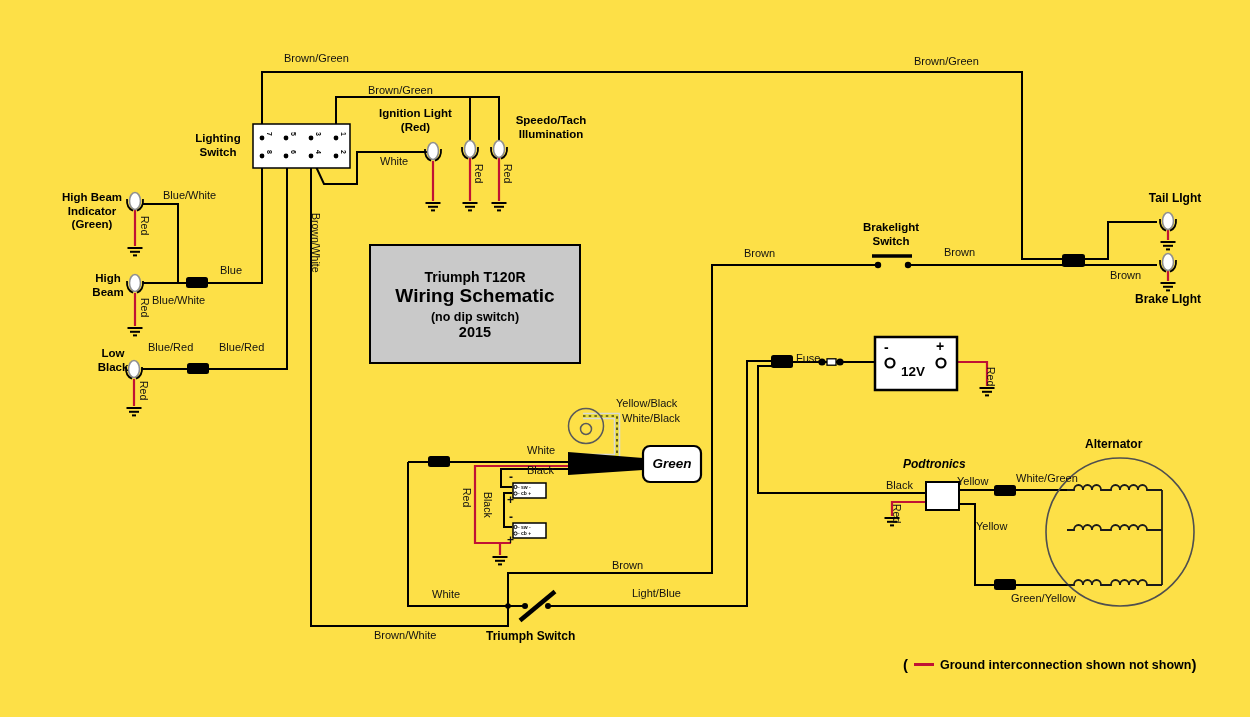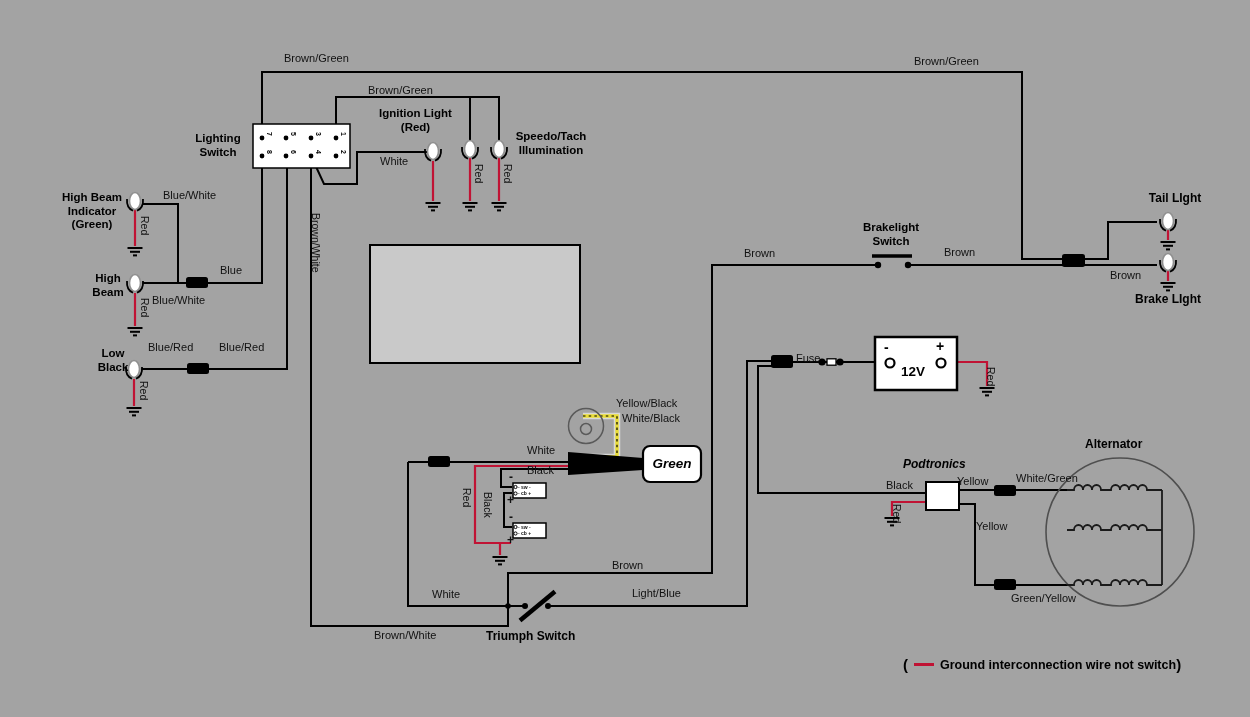--- a/index.html
+++ b/index.html
@@ -1,16 +1,16 @@
 <!DOCTYPE html>
 <html><head>
 <meta charset="utf-8">
 <style>
   html,body{margin:0;padding:0;background:#fff;}
-  #canvas{position:relative;width:1250px;height:717px;background:#a3a3a3;
+  #canvas{position:relative;width:1250px;height:717px;background:#fde047;
           font-family:"Liberation Sans",sans-serif;overflow:hidden;}
   #canvas svg{position:absolute;left:0;top:0;}
   .lbl{position:absolute;font-size:11px;color:#111;white-space:pre-line;line-height:1.18;}
   .comp{font-weight:bold;font-size:11.5px;text-align:center;color:#000;}
   .big{font-size:12px;}
   .rot{writing-mode:vertical-rl;text-orientation:sideways;font-size:10.5px;}
   .term{position:absolute;writing-mode:vertical-rl;text-orientation:sideways;
         font-size:7px;font-weight:bold;color:#000;}
   .micro{font-size:5px;line-height:1.25;font-weight:bold;letter-spacing:0;}
   .mark{font-weight:bold;font-size:12px;}
@@ -222,21 +222,21 @@
 <span class="lbl rot" style="left:985px;top:367px">Red</span>
 <span class="lbl rot" style="left:891px;top:504px">Red</span>
 <span class="lbl rot" style="left:461px;top:488px">Red</span>
 <span class="lbl rot" style="left:482px;top:492px">Black</span>
 <span class="lbl rot" style="left:310px;top:213px">Brown/White</span>
 
 <span class="lbl comp" style="left:186px;top:132px;width:64px">Lighting
 Switch</span>
 <span class="lbl comp" style="left:368px;top:107px;width:95px">Ignition Light
 (Red)</span>
-<span class="lbl comp" style="left:505px;top:130px;width:92px">Speedo/Tach
+<span class="lbl comp" style="left:505px;top:114px;width:92px">Speedo/Tach
 Illumination</span>
 <span class="lbl comp" style="left:42px;top:191px;width:100px">High Beam
 Indicator
 (Green)</span>
 <span class="lbl comp" style="left:82px;top:272px;width:52px">High
 Beam</span>
 <span class="lbl comp" style="left:86px;top:347px;width:54px">Low
 Black</span>
 <span class="lbl comp" style="left:855px;top:221px;width:72px">Brakelight
 Switch</span>
@@ -263,21 +263,27 @@
 
 <span class="term" style="left:266px;top:132px">7</span>
 <span class="term" style="left:290px;top:132px">5</span>
 <span class="term" style="left:315px;top:132px">3</span>
 <span class="term" style="left:340px;top:132px">1</span>
 <span class="term" style="left:266px;top:150px">8</span>
 <span class="term" style="left:290px;top:150px">6</span>
 <span class="term" style="left:315px;top:150px">4</span>
 <span class="term" style="left:340px;top:150px">2</span>
 
+<div id="titlebox">
+  <div class="t1">Triumph T120R</div>
+  <div class="t2">Wiring Schematic</div>
+  <div class="t3">(no dip switch)</div>
+  <div class="t4">2015</div>
+</div>
 
 <div id="legend">
   <span class="paren">(</span>
   <span class="dash"></span>
-  <span>Ground interconnection wire not switch</span>
+  <span>Ground interconnection shown not shown</span>
   <span class="paren">)</span>
 </div>
 
 </div>
 
 </body></html>

